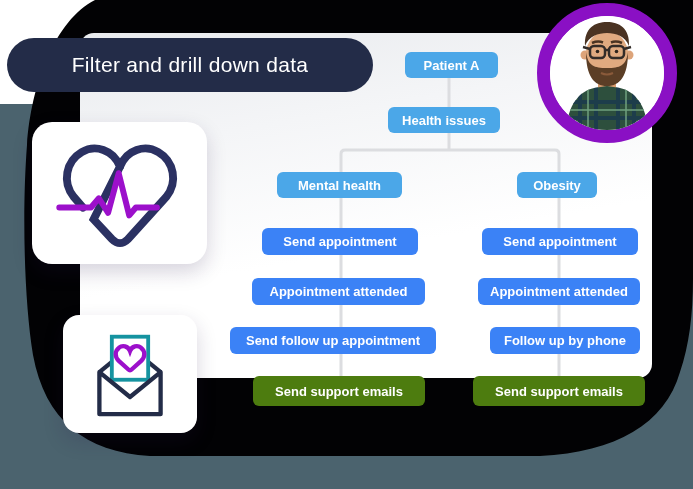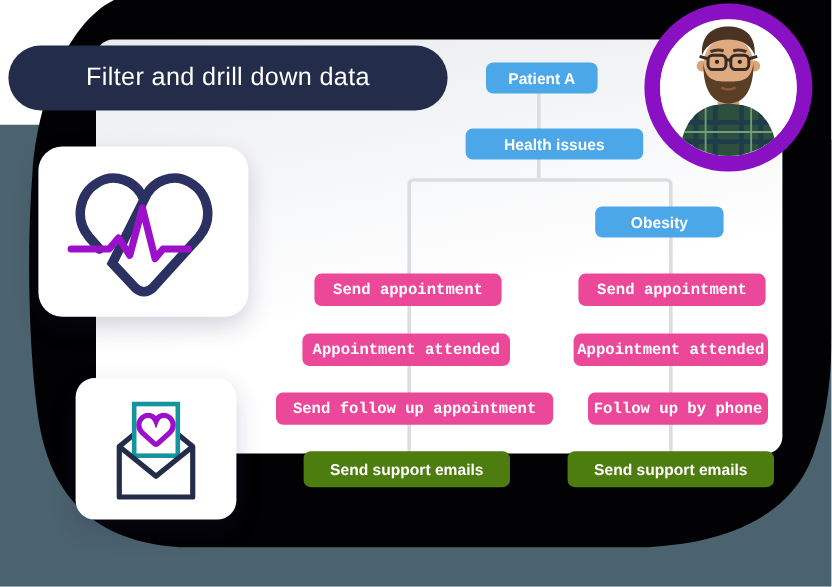--- a/index.html
+++ b/index.html
@@ -26,21 +26,21 @@
     display:flex;align-items:center;justify-content:center;letter-spacing:.3px;
   }
 
   
   .node{
     position:absolute;border-radius:6px;color:#ffffff;font-weight:bold;
     font-size:13px;display:flex;align-items:center;justify-content:center;
     white-space:nowrap;
   }
   .n-blue{background:#4ba7e8;}
-  .n-orange{background:#ec4899;font-family:Liberation Mono, monospace;}
+  .n-orange{background:#3b82f6;}
   .n-navy{background:#4d7c0f;}
 
   
   .avatar{
     left:537px;top:3px;width:140px;height:140px;border-radius:50%;
     border:13px solid #8a10c4;background:#ffffff;box-sizing:border-box;
     overflow:hidden;
   }
   .avatar svg{width:114px;height:114px;}
 
@@ -67,27 +67,28 @@
 
   <svg class="abs" style="left:0;top:0" width="693" height="489" viewBox="0 0 693 489">
     <g fill="none" stroke="#dcdde0" stroke-width="3">
       <path d="M449 76 V110"></path>
       <path d="M449 131 V149"></path>
       <path d="M341 392 V154 Q341 150 345 150 H555 Q559 150 559 154 V392"></path>
     </g>
   </svg>
 
   <div class="node n-blue" style="left:405px;top:52px;width:93px;height:26px">Patient A</div>
-  <div class="node n-blue" style="left:388px;top:107px;width:148px;height:26px">Health issues</div>
-  <div class="node n-blue" style="left:496px;top:172px;width:107px;height:26px">Obesity</div>
+  <div class="node n-blue" style="left:388px;top:107px;width:112px;height:26px">Health issues</div>
+  <div class="node n-blue" style="left:277px;top:172px;width:125px;height:26px">Mental health</div>
+  <div class="node n-blue" style="left:517px;top:172px;width:80px;height:26px">Obesity</div>
   <div class="node n-orange" style="left:262px;top:228px;width:156px;height:27px">Send appointment</div>
   <div class="node n-orange" style="left:482px;top:228px;width:156px;height:27px">Send appointment</div>
   <div class="node n-orange" style="left:252px;top:278px;width:173px;height:27px">Appointment attended</div>
   <div class="node n-orange" style="left:478px;top:278px;width:162px;height:27px">Appointment attended</div>
-  <div class="node n-orange" style="left:230px;top:327px;width:231px;height:27px">Send follow up appointment</div>
+  <div class="node n-orange" style="left:230px;top:327px;width:206px;height:27px">Send follow up appointment</div>
   <div class="node n-orange" style="left:490px;top:327px;width:150px;height:27px">Follow up by phone</div>
   <div class="node n-navy" style="left:253px;top:376px;width:172px;height:30px">Send support emails</div>
   <div class="node n-navy" style="left:473px;top:376px;width:172px;height:30px">Send support emails</div>
 
   <div class="abs banner">Filter and drill down data</div>
 
   <div class="abs avatar">
     <svg viewBox="0 0 114 114">
       <defs>
         <clipPath id="shirtClip">

